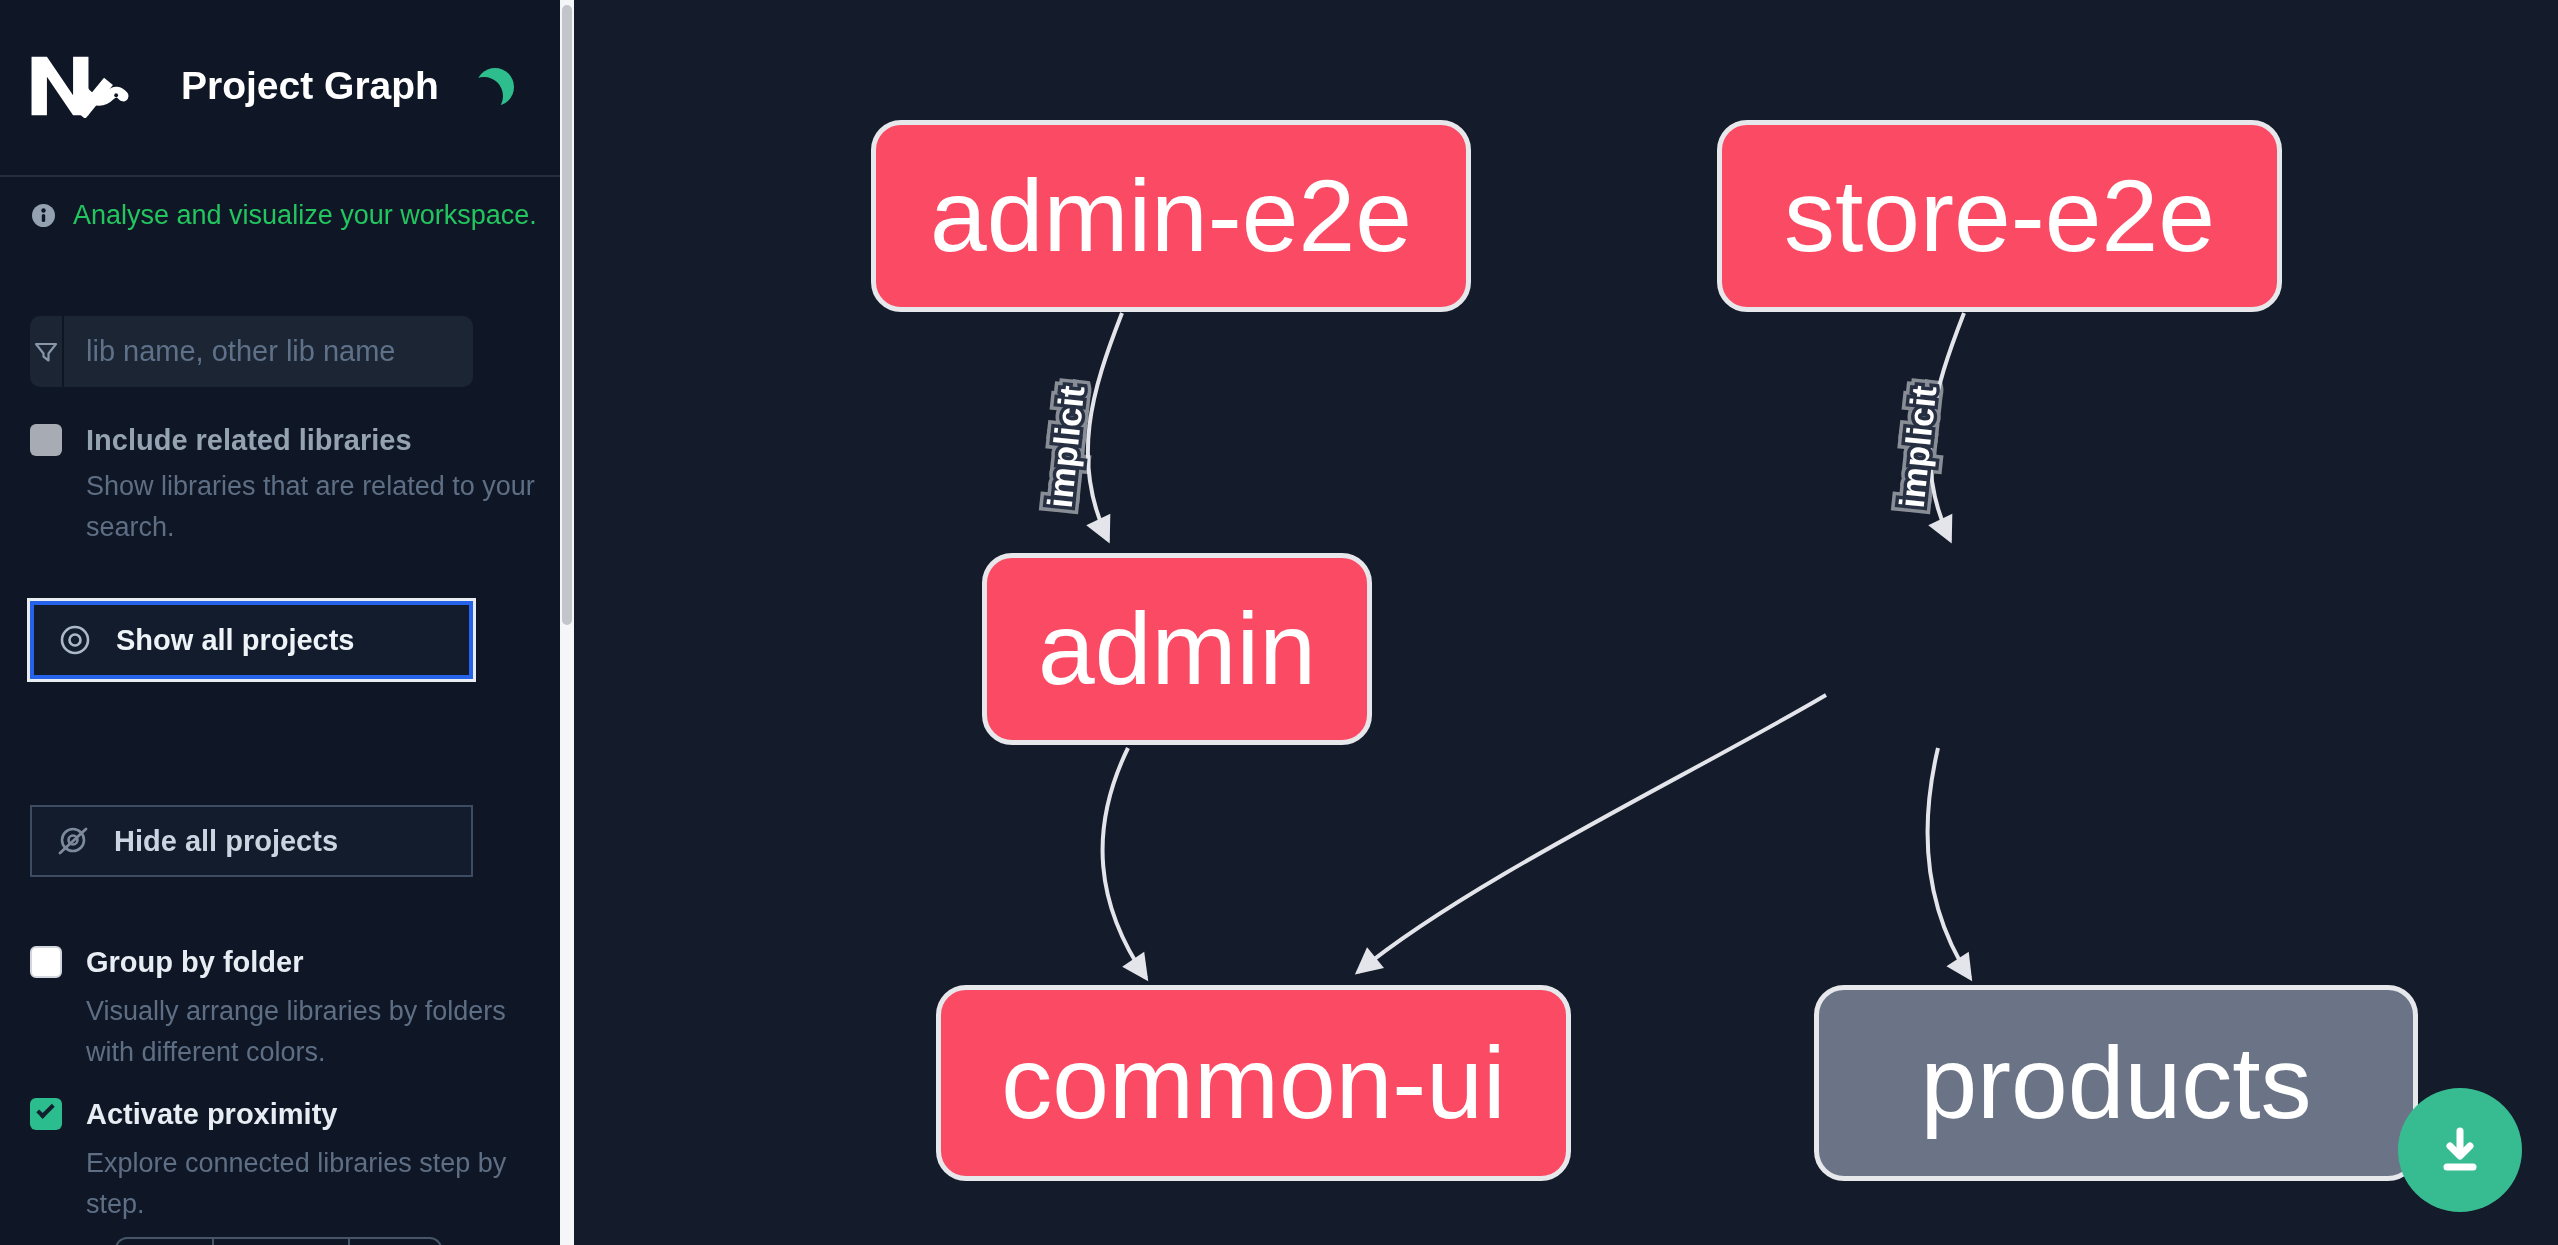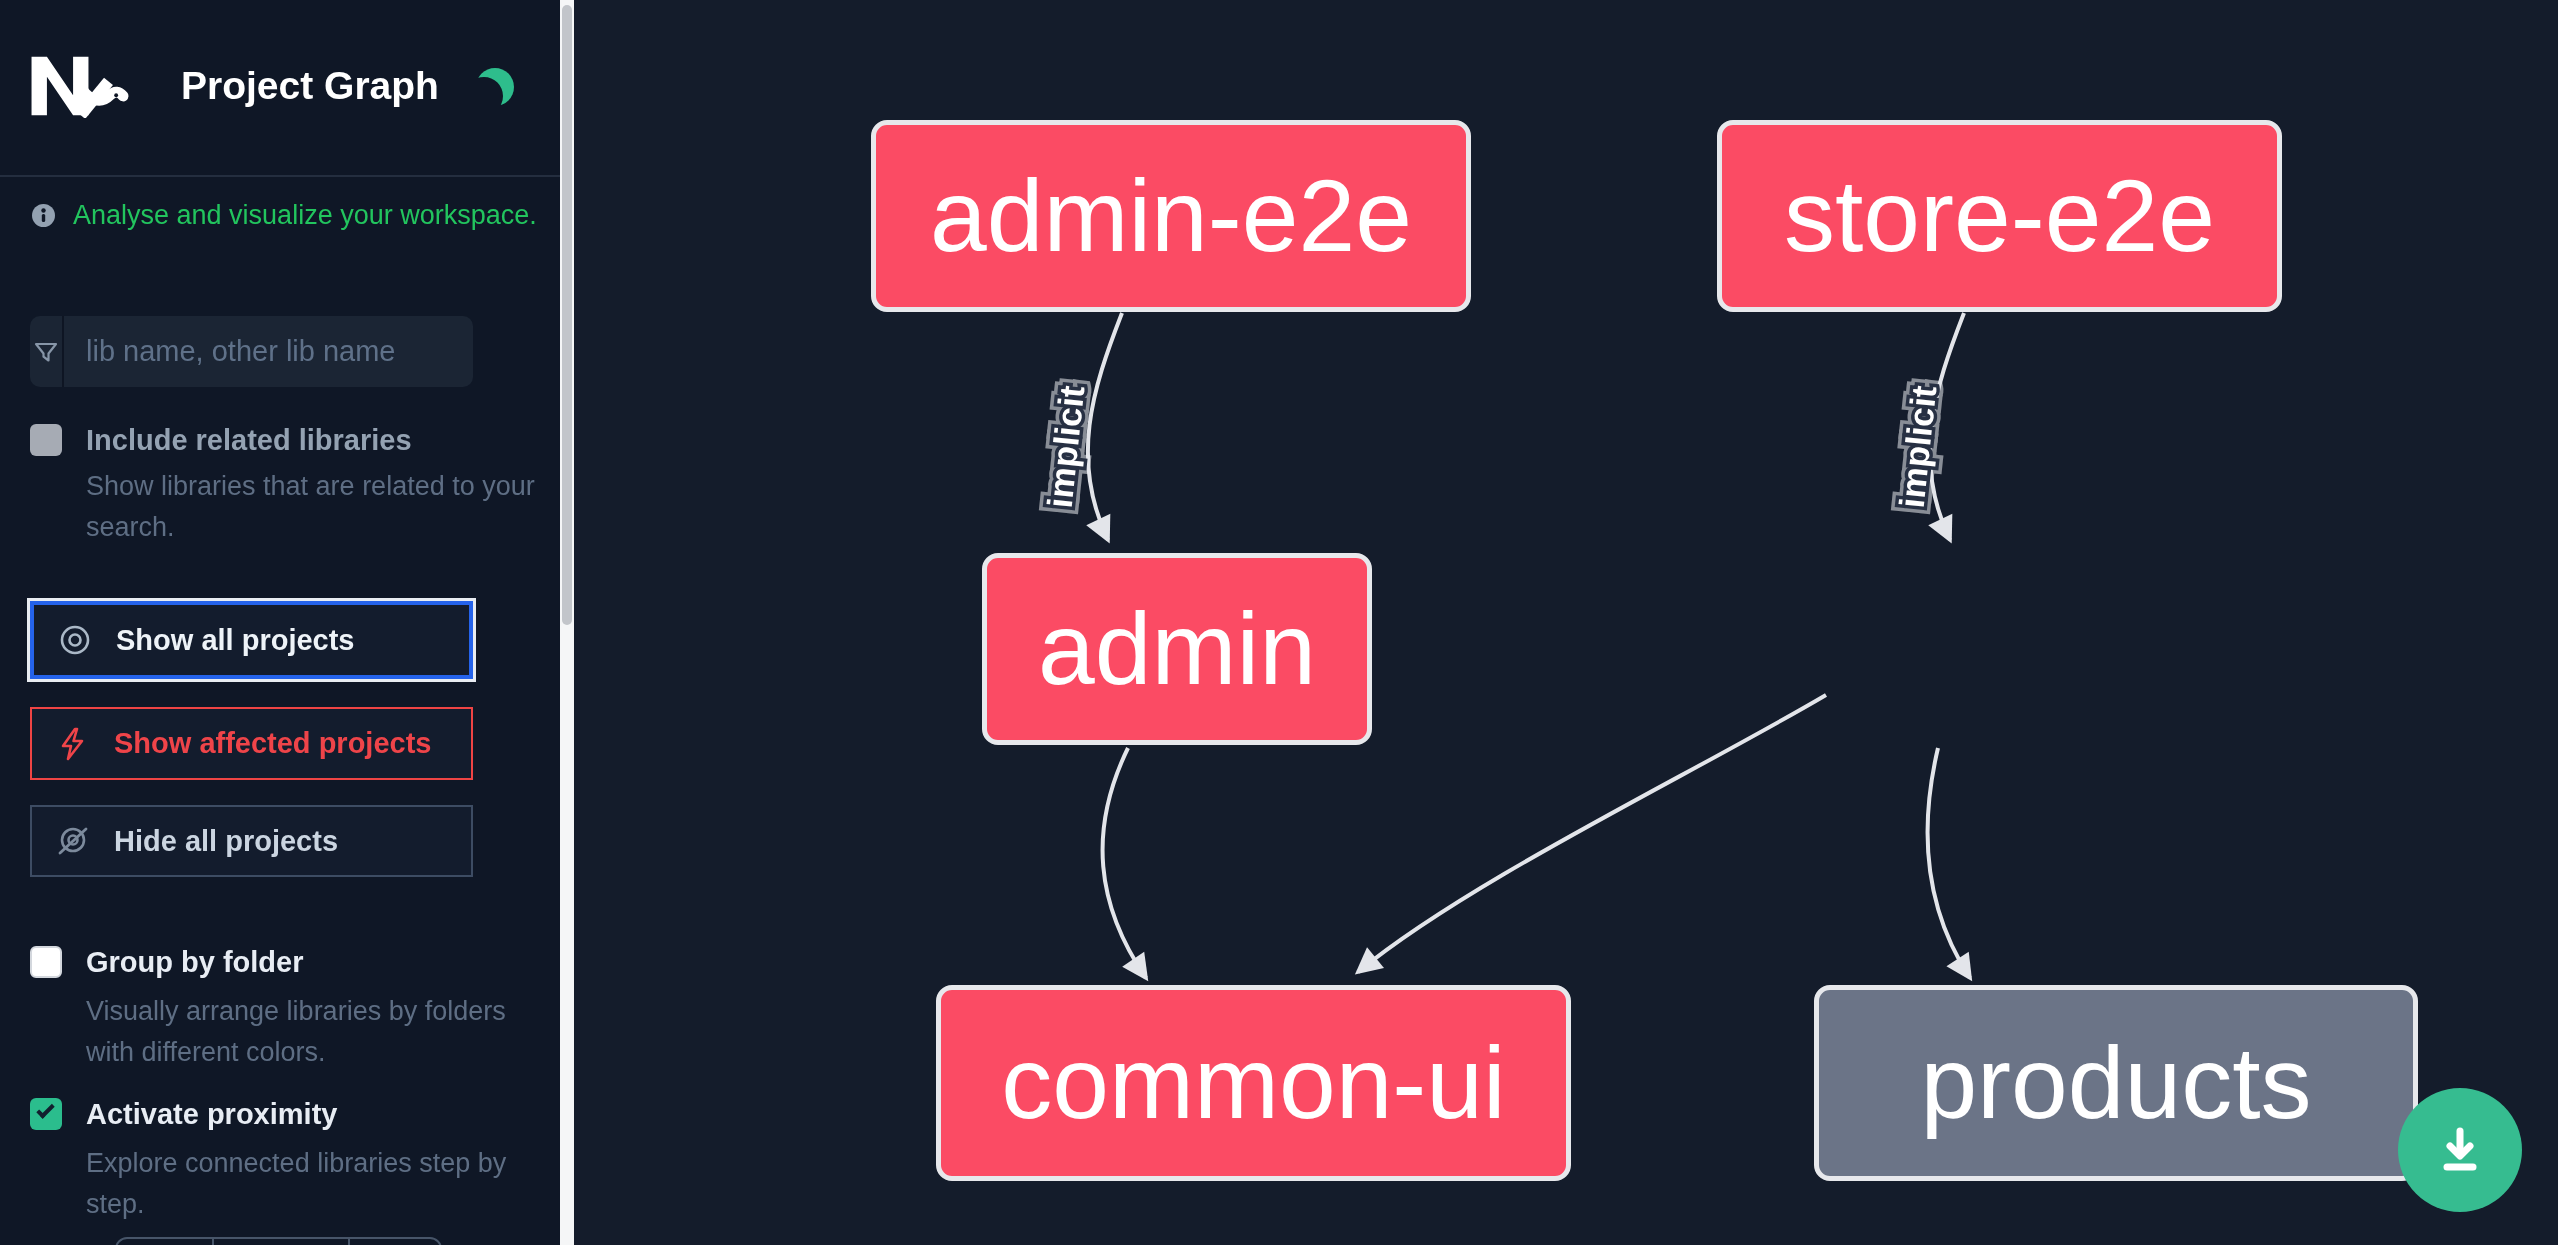--- a/index.html
+++ b/index.html
@@ -8,21 +8,21 @@
 
   
   .edges-svg{position:absolute;left:0;top:0;width:2558px;height:1245px;}
   .edge{fill:none;stroke:#e3e5ea;stroke-width:4;}
   .edge-label-halo{fill:#fff;stroke:#e8eaee;stroke-width:14;opacity:.55;paint-order:stroke;
     font-size:35px;font-weight:700;text-anchor:middle;}
   .edge-label{fill:#ffffff;stroke:#273043;stroke-width:7;paint-order:stroke;
     font-size:35px;font-weight:700;text-anchor:middle;}
 
   .gnode{position:absolute;display:flex;align-items:center;justify-content:center;
-    border:5px solid #e7e8ec;border-radius:16px;color:#ffffff;
+    border:5px solid #e7e8ec;border-radius:30px;color:#ffffff;
     font-size:102px;line-height:1;letter-spacing:0;cursor:pointer;text-align:center;}
   .gnode.pink{background:#fb4b64;}
   .gnode.gray{background:#6b7487;}
   .n-admin-e2e{left:871px;top:120px;width:600px;height:192px;}
   .n-store-e2e{left:1717px;top:120px;width:565px;height:192px;}
   .n-admin{left:982px;top:553px;width:390px;height:192px;}
   .n-store{left:1826px;top:553px;width:345px;height:192px;}
   .n-common-ui{left:936px;top:985px;width:635px;height:196px;}
   .n-products{left:1814px;top:985px;width:604px;height:196px;}
 
@@ -161,28 +161,20 @@
     <div class="sb-btn btn-show-all">
       <span class="icon-cell">
         <svg width="36" height="36" viewBox="0 0 36 36">
           <circle cx="18" cy="18" r="13" fill="none" stroke="#aab8c7" stroke-width="2.6"></circle>
           <circle cx="18" cy="18" r="5.5" fill="none" stroke="#aab8c7" stroke-width="2.6"></circle>
         </svg>
       </span>
       <span class="btn-label">Show all projects</span>
     </div>
 
-    <div class="sb-btn btn-affected">
-      <span class="icon-cell">
-        <svg width="36" height="36" viewBox="0 0 36 36">
-          <path d="M20 3 L8 20 h8 l-3 13 L27 15 h-8.5 L22 3 Z" fill="none" stroke="#ef4449" stroke-width="2.6" stroke-linejoin="round"></path>
-        </svg>
-      </span>
-      <span class="btn-label">Show affected projects</span>
-    </div>
 
     <div class="sb-btn btn-hide">
       <span class="icon-cell">
         <svg width="36" height="36" viewBox="0 0 36 36">
           <circle cx="18" cy="17" r="11" fill="none" stroke="#7c8a9c" stroke-width="2.6"></circle>
           <circle cx="18" cy="17" r="4.5" fill="none" stroke="#7c8a9c" stroke-width="2.6"></circle>
           <path d="M5 30 L31 6" stroke="#7c8a9c" stroke-width="2.8" stroke-linecap="round"></path>
         </svg>
       </span>
       <span class="btn-label">Hide all projects</span>

